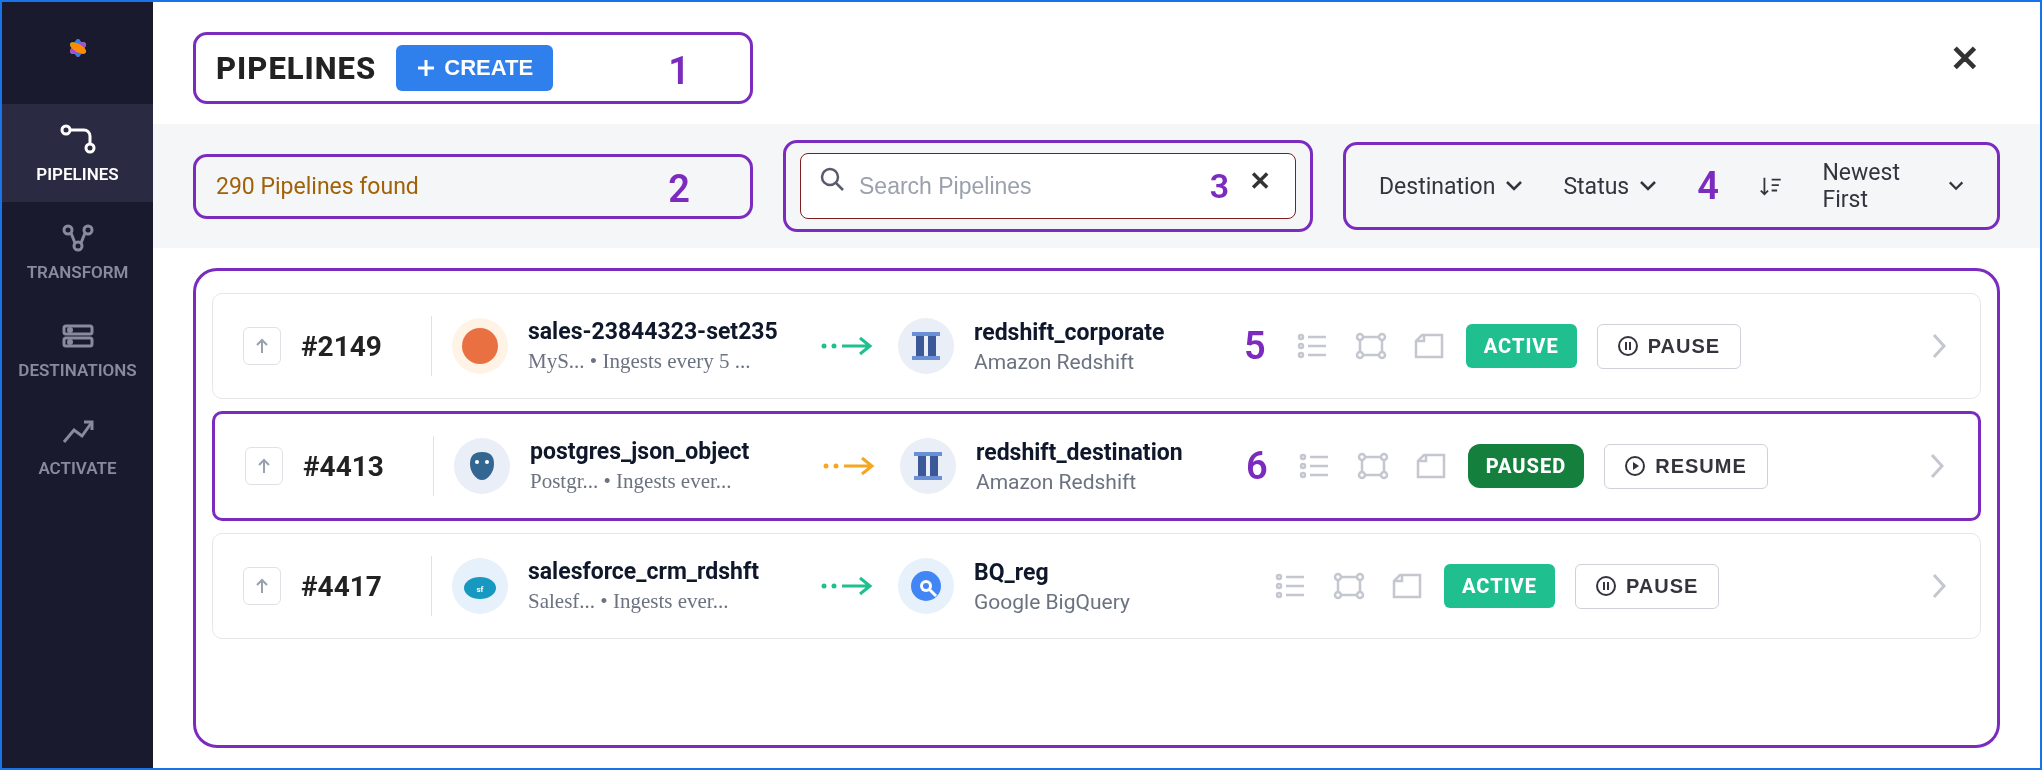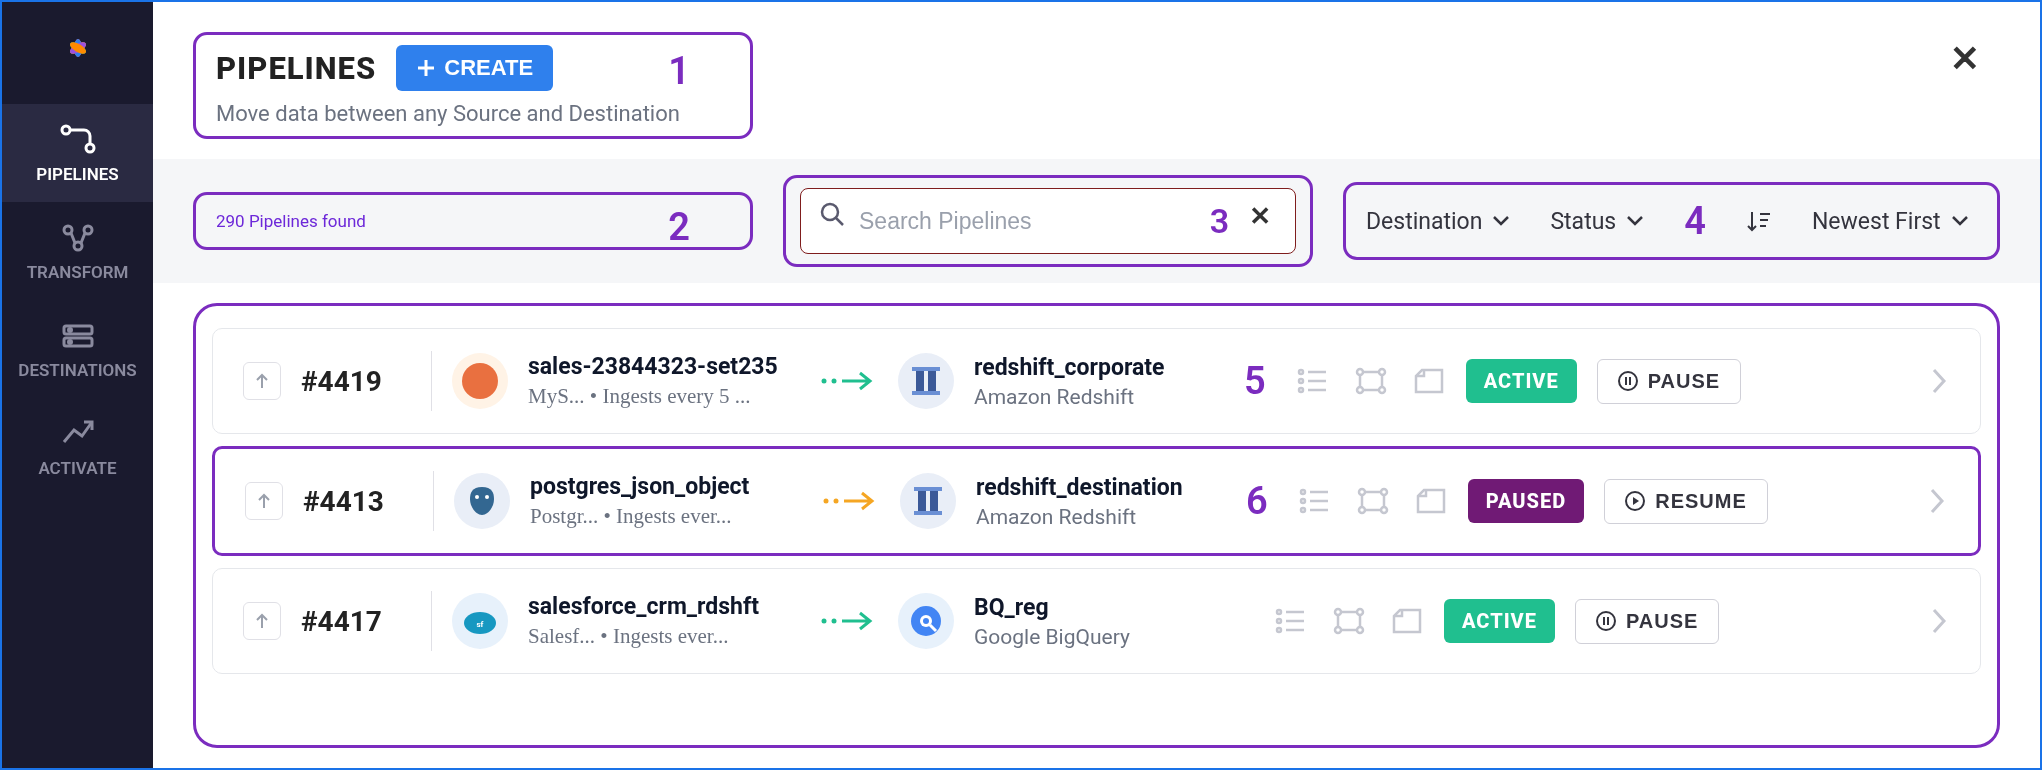--- a/index.html
+++ b/index.html
@@ -12,48 +12,48 @@
 .main { flex: 1; display: flex; flex-direction: column; background: #fff; }
 .header-wrap { display:flex; justify-content:space-between; align-items:flex-start; padding: 30px 40px 20px 40px; }
 .header-box { border: 3px solid #7b2cbf; border-radius: 14px; padding: 10px 20px; position: relative; width:560px; }
 .header-title-row { display:flex; align-items:center; gap:20px; }
 .page-title { font-size: 31px; font-weight: 800; letter-spacing: 1px; color:#222; }
 .create-btn { background: #2f80ed; color:#fff; border:none; border-radius:6px; padding:10px 20px; font-size:22px; font-weight:700; display:flex; align-items:center; gap:8px; cursor:pointer; }
 .subtitle { color:#6b7280; font-size:22px; margin-top:10px; }
 .close-x { font-size:36px; color:#333; cursor:pointer; padding:6px 20px; font-weight:700; }
 .toolbar { background:#f5f6f8; padding: 16px 40px; display:flex; gap:30px; align-items:center; }
 .count-box { border:3px solid #7b2cbf; border-radius:14px; padding:16px 20px; width:560px; position:relative; }
-.count-text { font-size:17px; color:#6d28d9; }
+.count-text { font-size:23px; color:#a16207; }
 .search-wrap { border:3px solid #7b2cbf; border-radius:14px; padding:10px 14px; display:flex; align-items:center; position:relative; width:530px; }
 .search-box { background:#fff; border:1px solid #7f1d1d; border-radius:8px; padding:12px 18px; display:flex; gap:14px; flex:1; }
 .search-input { border:none; outline:none; font-size:23px; color:#333; flex:1; background:transparent; }
 .search-input::placeholder { color:#9aa0ac; }
 .clear-x { font-size:26px; color:#333; cursor:pointer; padding:0 6px; font-weight:700; }
-.filters-box { border:3px solid #7b2cbf; border-radius:14px; padding:14px 20px; display:flex; align-items:center; gap:40px; position:relative; flex:1; }
+.filters-box { border:3px solid #7b2cbf; border-radius:14px; padding:14px 33px; display:flex; align-items:center; gap:40px; position:relative; flex:1; }
 .filter-item { display:flex; align-items:center; gap:10px; font-size:23px; color:#34343e; cursor:pointer; }
 .sort-icon { width:26px; height:26px; }
 .list-wrap { border:3px solid #7b2cbf; border-radius:24px; margin: 20px 40px; padding:10px; flex:1; overflow:auto; }
 .row { background:#fff; border:1px solid #e5e7eb; border-radius:10px; margin:12px 6px; padding:22px 30px; display:flex; align-items:center; gap:20px; position:relative; }
 .row.highlight { border:3px solid #7b2cbf; }
 .pin { width:38px; height:38px; border:1px solid #e0e0e6; border-radius:6px; display:flex; align-items:center; justify-content:center; color:#9aa0ac; cursor:pointer; }
 .pid { font-size:28px; font-weight:700; color:#222; width:110px; }
 .vdiv { width:1px; height:60px; background:#e0e0e6; }
 .conn-icon { width:56px; height:56px; border-radius:50%; display:flex; align-items:center; justify-content:center; flex-shrink:0; }
 .conn-info { width:270px; overflow:hidden; }
 .conn-name { font-size:23px; font-weight:700; color:#0f172a; white-space:nowrap; overflow:hidden; text-overflow:ellipsis; }
 .conn-sub { font-size:21px; color:#6b7280; white-space:nowrap; overflow:hidden; text-overflow:ellipsis; margin-top:4px;font-family:Liberation Serif, serif; }
 .arrow { width:60px; display:flex; align-items:center; justify-content:center; }
 .dest-info { width:250px; }
 .dest-name { font-size:23px; font-weight:700; color:#0f172a; }
 .dest-sub { font-size:21px; color:#6b7280; margin-top:4px; }
 .annot-num { font-size:38px; color:#7b2cbf; font-weight:600; }
 .icon-group { display:flex; gap:24px; margin-left:10px; }
 .mini-icon { color:#c5c7d0; cursor:pointer; }
 .status-active { background:#20bf8f; color:#fff; font-weight:800; font-size:20px; padding:10px 18px; border-radius:6px; letter-spacing:1px; }
-.status-paused { background:#701a75; color:#fff; font-weight:800; font-size:20px; padding:10px 18px; border-radius:6px; letter-spacing:1px; }
+.status-paused { background:#15803d; color:#fff; font-weight:800; font-size:20px; padding:10px 18px; border-radius:12px; letter-spacing:1px; }
 .action-btn { border:1px solid #d0d0d8; background:#fff; border-radius:6px; padding:10px 20px; font-size:20px; font-weight:800; color:#34343e; display:flex; align-items:center; gap:10px; cursor:pointer; letter-spacing:1px; }
 .chev-right { margin-left:auto; color:#c5c7d0; cursor:pointer; }
 .annot-abs { position:absolute; font-size:38px; color:#7b2cbf; font-weight:600; }
 </style>
 </head>
 <body>
 
 <div class="sidebar">
   <div class="logo">
     <svg width="44" height="44" viewBox="0 0 44 44">
@@ -108,21 +108,20 @@
     <div class="header-box">
       <div class="header-title-row">
         <div class="page-title">PIPELINES</div>
         <button class="create-btn">
           <svg width="20" height="20" viewBox="0 0 20 20">
               <path d="M10 2 V18 M2 10 H18" stroke="#fff" stroke-width="3"></path>
             </svg>
           <span>CREATE</span>
         </button>
       </div>
-      <div class="subtitle">Move data between any Source and Destination</div>
       <div class="annot-abs" style="right:60px; top:14px;">1</div>
     </div>
     <div class="close-x">✕</div>
   </div>
 
   <div class="toolbar">
     <div class="count-box">
       <span class="count-text">290 Pipelines found</span>
       <div class="annot-abs" style="right:60px; top:10px;">2</div>
     </div>
@@ -165,21 +164,21 @@
   </div>
 
   <div class="list-wrap">
 
     <div class="row">
       <div class="pin">
         <svg width="18" height="18" viewBox="0 0 18 18">
             <path d="M9 16 V3 M4 8 L9 3 L14 8" stroke="#9aa0ac" stroke-width="2" fill="none"></path>
           </svg>
       </div>
-      <div class="pid">#4419</div>
+      <div class="pid">#2149</div>
       <div class="vdiv"></div>
       <div class="conn-icon" style="background:#fff3e6;">
         <svg width="40" height="40" viewBox="0 0 40 40">
             <circle cx="20" cy="20" r="18" fill="#e97040"></circle>
             <path d="M20 4 a16 16 0 0 1 0 32 a10 10 0 0 0 0 -32" fill="#2a5a8a"></path>
           </svg>
       </div>
       <div class="conn-info">
         <div class="conn-name">sales-23844323-set235</div>
         <div class="conn-sub">MyS...  • Ingests every 5 ...</div>

